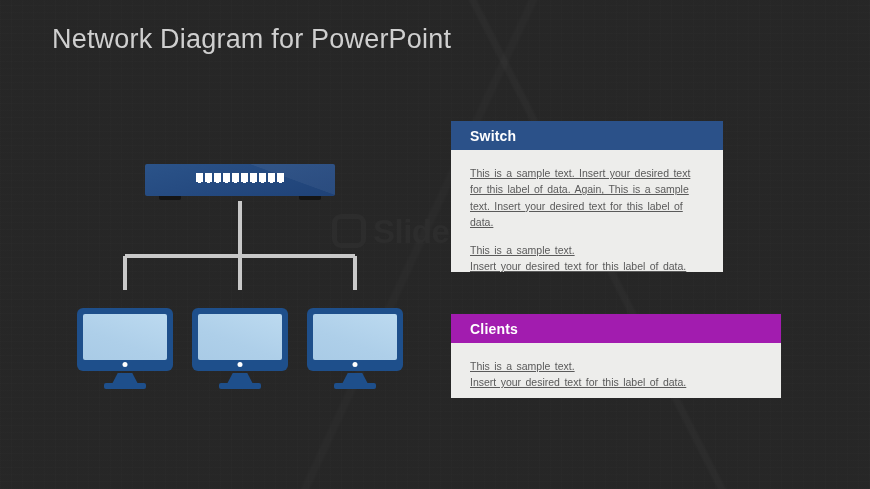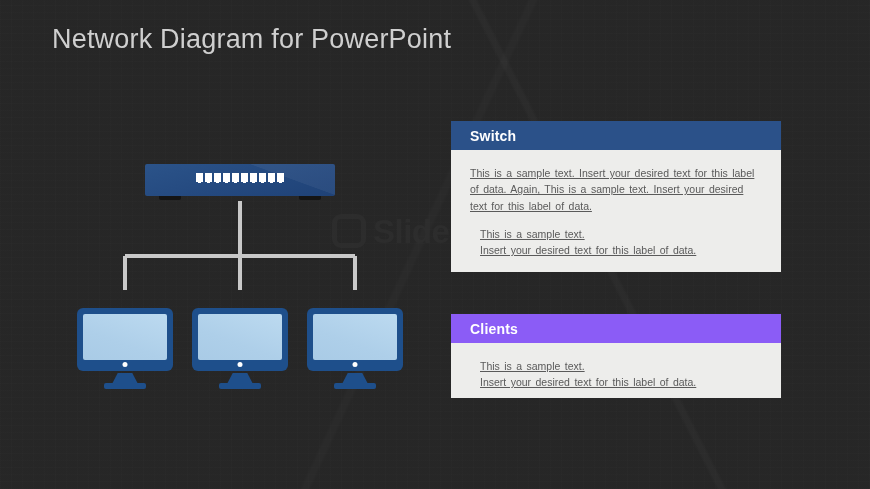--- a/index.html
+++ b/index.html
@@ -223,31 +223,31 @@
     padding: 15px 22px 0 19px;
   }
   .panel .panel-para {
     font-size: 10.5px;
     line-height: 1.55;
     color: #5a5a5a;
     margin: 0 0 12px 0;
     word-spacing: 1.5px;
     text-decoration: underline;
   }
-  .panel .panel-para:last-child { margin-bottom: 0; margin-left: 10px; }
+  .panel .panel-para:last-child { margin-bottom: 0; }
   .panel .panel-line {
     font-size: 10.5px;
     line-height: 1.55;
     color: #5a5a5a;
     word-spacing: 1.5px;
   }
-  #panel-switch  { left: 451px; top: 121px; width: 330px; height: 151px; }
+  #panel-switch  { left: 451px; top: 121px; width: 272px; height: 151px; }
   #panel-clients { left: 451px; top: 314px; width: 330px; height: 84px; }
   #panel-switch .panel-header  { background: #2b5189; }
-  #panel-clients .panel-header { background: #8b5cf6; }
+  #panel-clients .panel-header { background: #a21caf; }
 </style>
 </head>
 <body>
 
 <div id="slide">
 
   <div class="bg-texture"></div>
 
   <div id="title">Network Diagram for PowerPoint</div>
 

